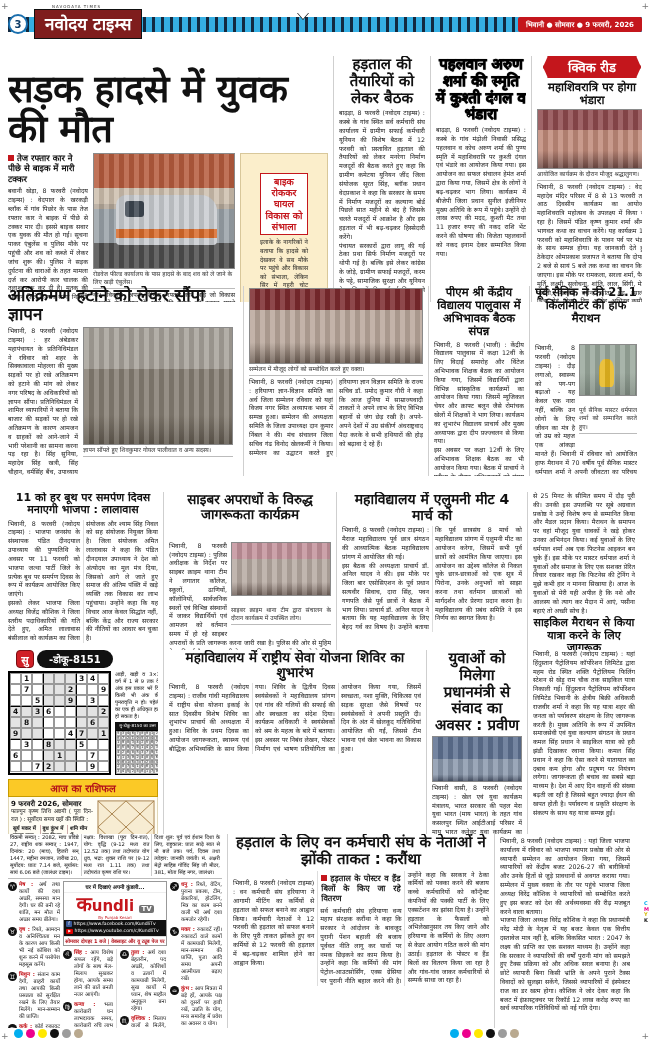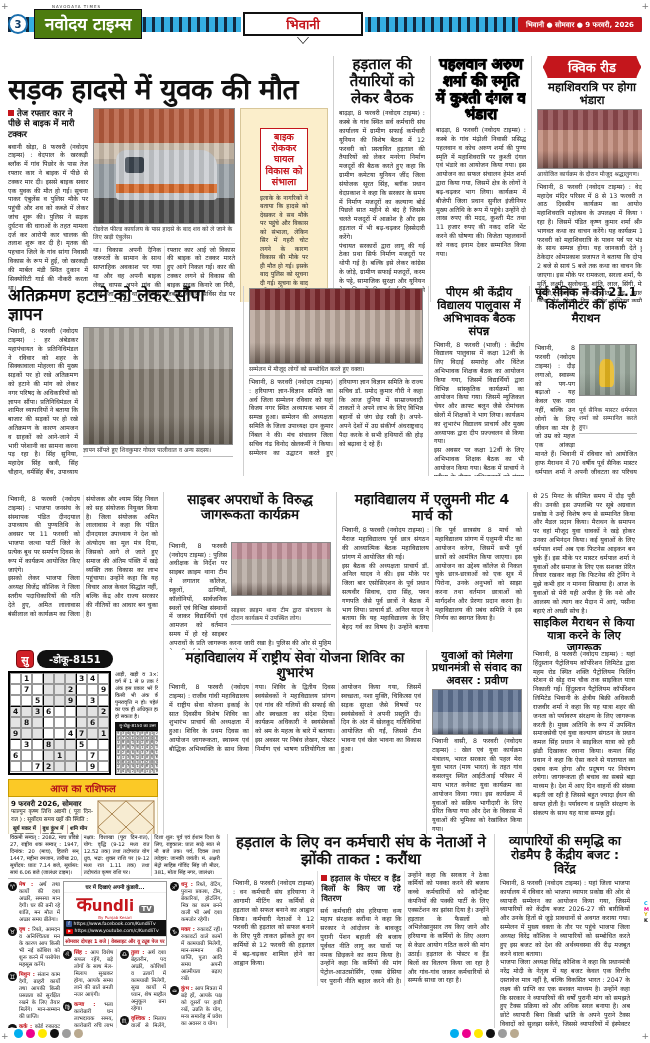--- a/index.html
+++ b/index.html
@@ -11,28 +11,28 @@
   .cell{overflow:hidden;flex:0 0 auto}
   .cell+.cell{border-left:1px solid #cfcfcf;padding-left:5px;margin-left:5px}
   
   .hdr{position:absolute;left:8px;top:4px;width:634px;height:52px}
   .stripe{position:absolute;left:0;top:13px;width:634px;height:15px;
           background:repeating-linear-gradient(90deg,#13293f 0 3px,#35aee2 3px 9px)}
   .pgnum{position:absolute;left:0;top:10px;width:20px;height:20px;border:2px solid #1b6fae;border-radius:50%;
          background:#fff;color:#0d3b66;font-weight:700;font-size:10px;display:flex;align-items:center;justify-content:center}
   .mastwrap{position:absolute;left:26px;top:0}
   .mast-sub{font-size:4px;letter-spacing:1px;color:#333;margin-left:18px}
-  .mast{background:#4d7c0f;color:#fff;font-weight:700;font-size:17px;padding:2px 10px 3px;border:1px solid #111}
+  .mast{background:#7f1d1d;color:#fff;font-weight:700;font-size:17px;padding:2px 10px 3px;border:1px solid #111}
   .tabwrap{position:absolute;left:235px;top:8px;width:120px;text-align:center}
   .tab{background:#fff;border:2px solid #111;color:#c4161c;font-weight:700;font-size:13px;padding:1px 0;box-shadow:0 0 0 2px #fff}
   .tabpt{width:0;height:0;margin:0 auto;border-left:6px solid transparent;border-right:6px solid transparent;border-top:7px solid #fff;filter:drop-shadow(0 1px 0 #111)}
   .datebox{position:absolute;right:0;top:13px;background:#c4161c;color:#fff;font-size:7px;font-weight:700;
            padding:3px 8px;border-radius:2px}
   
-  .h-lead{font-size:28px;font-weight:700;line-height:1.06;letter-spacing:-.5px;margin:19px 0 3px}
+  .h-lead{font-size:38px;font-weight:700;line-height:1.06;letter-spacing:-.5px;margin:13px 0 3px}
   .h1{font-weight:700;line-height:1.12;text-align:center}
   .h-left{text-align:left}
   .h-outline{color:#fff;-webkit-text-stroke:.8px #000;text-shadow:0 0 1px #000}
   .body{font-size:6.3px;line-height:1.4;text-align:justify;color:#1c1c1c;white-space:pre-line}
   .cols2{column-count:2;column-gap:6px;column-rule:1px solid #ddd}
   .cols3{column-count:3;column-gap:6px;column-rule:1px solid #ddd}
   .caption{font-size:6px;color:#2e2e2e;padding:1px 0 2px;border-bottom:1px solid #bbb;margin-bottom:2px}
   .sqr{display:inline-block;width:6px;height:6px;background:#c4161c;margin-right:3px;vertical-align:middle}
   .subhead{font-size:8.5px;font-weight:700;line-height:1.25;margin-bottom:3px}
   .inbox{font-size:8px;font-weight:700;line-height:1.25;margin:2px 0;break-inside:avoid;background:#fff;padding:1px}
@@ -121,21 +121,20 @@
   <span class="crop" style="right:1px;bottom:2px">+</span>
 
   <div class="hdr">
     <div class="stripe"></div>
     <div class="pgnum">3</div>
     <div class="mastwrap">
       <div class="mast-sub">NAVODAYA TIMES</div>
       <div class="mast">नवोदय टाइम्स</div>
     </div>
     <div class="tabwrap">
-      <div class="tab">भिवानी</div>
       <div class="tabpt"></div>
     </div>
     <div class="datebox">भिवानी ● सोमवार ● 9 फरवरी, 2026</div>
   </div>
 
   <div class="band" style="top:56px;height:246px">
     <div class="cell" style="width:320px">
       <div class="h-lead">सड़क हादसे में युवक की मौत</div>
       <div style="display:flex;gap:5px">
         <div style="width:80px">
@@ -204,20 +203,21 @@
           <span class="photo ph-run" style="display:block;height:52px"><span class="blob"></span></span>
           <span class="caption" style="display:block">पूर्व सैनिक मास्टर धर्मपाल शर्मा को सम्मानित करते हुए।</span>
         </span>
         <span>भिवानी, 8 फरवरी (नवोदय टाइम्स) : दौड़ लगाओ, स्वास्थ्य को पग-पग बढ़ाओ - यह केवल एक नारा नहीं, बल्कि उन लोगों के लिए जीवन का मंत्र है जो उम्र को महज एक आंकड़ा मानते हैं। भिवानी में रविवार को आयोजित हाफ मैराथन में 70 वर्षीय पूर्व सैनिक मास्टर धर्मपाल शर्मा ने अपनी जीवटता का परिचय देते हुए 21.1 किलोमीटर की हाफ मैराथन को सफलतापूर्वक पूरा किया। भिवानी के नेहरू पार्क से सजग दौड़ को हरी झंडी दिखाई गई, जिसमें युवाओं के जोश को भी उन्होंने पीछे छोड़ दिया।</span>
       </div>
     </div>
   </div>
 
   <div class="band" style="top:492px;height:158px">
     <div class="cell" style="width:150px">
+      <div class="h1" style="font-size:11px">11 को हर बूथ पर समर्पण दिवस मनाएगी भाजपा : लालावास</div>
       <div class="body cols2" style="margin-top:3px">भिवानी, 8 फरवरी (नवोदय टाइम्स) : भाजपा जनसंघ के संस्थापक पंडित दीनदयाल उपाध्याय की पुण्यतिथि के अवसर पर 11 फरवरी को भाजपा जत्था पार्टी जिले के प्रत्येक बूथ पर समर्पण दिवस के रूप में कार्यक्रम आयोजित किए जाएंगे।
 इसको लेकर भाजपा जिला अध्यक्ष विजेंद्र कौशिक ने जिला स्तरीय पदाधिकारियों की गति देते हुए, अमित लालावास बंसीलाल को कार्यक्रम का जिला संयोजक और श्याम सिंह निवल को सह संयोजक नियुक्त किया है। जिला संयोजक अमित लालावास ने कहा कि पंडित दीनदयाल उपाध्याय ने देश को अंत्योदय का मूल मंत्र दिया, जिसको आगे ले जाते हुए समाज की अंतिम पंक्ति में खड़े व्यक्ति तक विकास का लाभ पहुंचाया। उन्होंने कहा कि यह विचार आज केवल सिद्धांत नहीं, बल्कि केंद्र और राज्य सरकार की नीतियों का आधार बन चुका है।</div>
     </div>
     <div class="cell" style="width:168px">
       <div class="h1" style="font-size:13.5px">साइबर अपराधों के विरुद्ध जागरूकता कार्यक्रम</div>
       <div class="body" style="margin-top:2px">
         <span class="floatbox" style="width:100px">
           <span class="photo ph-sem" style="display:block;height:54px"></span>
           <span class="caption" style="display:block">साइबर क्राइम थाना टीम द्वारा संचालन के दौरान कार्यक्रम में उपस्थित लोग।</span>
         </span>
@@ -437,21 +437,21 @@
             <line x1="59" y1="1" x2="1" y2="55" stroke="#a8834e"></line>
           <polygon points="30,1 59,28 30,55 1,28" fill="none" stroke="#a8834e"></polygon>
         </svg>
       </div>
     </div>
     <div class="cell" style="width:258px">
       <div class="h1" style="font-size:13.5px">महाविद्यालय में राष्ट्रीय सेवा योजना शिविर का शुभारंभ</div>
       <div class="body cols3" style="margin-top:3px">भिवानी, 8 फरवरी (नवोदय टाइम्स) : राजीव गांधी महाविद्यालय में राष्ट्रीय सेवा योजना इकाई के सात दिवसीय विशेष शिविर का शुभारंभ प्राचार्य की अध्यक्षता में हुआ। शिविर के प्रथम दिवस का आयोजन जागरूकता, स्वास्थ्य एवं बौद्धिक अभिव्यक्ति के साथ किया गया। शिविर के द्वितीय दिवस स्वयंसेवकों ने महाविद्यालय प्रांगण एवं गांव की गलियों की सफाई की और स्वच्छता का संदेश दिया। कार्यक्रम अधिकारी ने स्वयंसेवकों को श्रम के महत्व के बारे में बताया। इस अवसर पर निबंध लेखन, पोस्टर निर्माण एवं भाषण प्रतियोगिता का आयोजन किया गया, जिसमें स्वच्छता, नशा मुक्ति, चिकित्सा एवं सड़क सुरक्षा जैसे विषयों पर स्वयंसेवकों ने अपनी प्रस्तुति दी। दिन के अंत में खेलकूद गतिविधियां आयोजित की गईं, जिससे टीम भावना एवं खेल भावना का विकास हुआ।</div>
     </div>
     <div class="cell" style="width:96px">
-      <div class="h1" style="font-size:11px">युवाओं को मिलेगा प्रधानमंत्री से संवाद का अवसर : प्रवीण</div>
+      <div class="h1" style="font-size:15px">युवाओं को मिलेगा प्रधानमंत्री से संवाद का अवसर : प्रवीण</div>
       <div class="photo ph-youth" style="height:46px;margin-top:2px"></div>
       <div class="body" style="margin-top:2px">भिवानी वासी, 8 फरवरी (नवोदय टाइम्स) : खेल एवं युवा कार्यक्रम मंत्रालय, भारत सरकार की पहल मेरा युवा भारत (माय भारत) के तहत गांव कसलपुर स्थित आईटीआई परिसर में माय भारत कनेक्ट युवा कार्यक्रम का आयोजन किया गया। इस कार्यक्रम में युवाओं को सक्रिय भागीदारी के लिए प्रेरित किया गया और देश के विकास में युवाओं की भूमिका को रेखांकित किया गया।
 कार्यक्रम में माय भारत जिला से प्रवीण गोदारा व माय भारत से युवा अधिकारी आशीष भारद्वाज मुख्य वक्ता के रूप में उपस्थित रहे। उन्होंने कहा कि युवा देश के कर्णधार हैं और उन्हें प्रधानमंत्री से संवाद का अवसर मिलेगा।</div>
     </div>
     <div class="cell" style="width:108px">
       <div class="body">भिवानी, 8 फरवरी (नवोदय टाइम्स) : यहां हिंदुस्तान पैट्रोलियम कॉर्पोरेशन लिमिटेड द्वारा महम रोड स्थित शक्ति पैट्रोलियम फिलिंग स्टेशन से खेड़ू राम चौक तक साइकिल यात्रा निकाली गई। हिंदुस्तान पैट्रोलियम कॉर्पोरेशन लिमिटेड भिवानी के क्षेत्रीय बिक्री अधिकारी राजवीर शर्मा ने कहा कि यह यात्रा शहर की जनता को पर्यावरण संरक्षण के लिए जागरूक करती है। मुख्य अतिथि के रूप में उपस्थित समाजसेवी एवं युवा कल्याण संगठन के प्रधान कमल सिंह प्रधान ने साइकिल यात्रा को हरी झंडी दिखाकर रवाना किया। कमल सिंह प्रधान ने कहा कि ऐसा करने से यातायात का दबाव कम होगा और प्रदूषण पर नियंत्रण लगेगा। जागरूकता ही बचाव का सबसे बड़ा माध्यम है। देश में आए दिन वाहनों की संख्या बढ़ती जा रही है जिससे बहुत ज्यादा ईंधन की खपत होती है। पर्यावरण व प्रकृति संरक्षण के संकल्प के साथ यह यात्रा सम्पन्न हुई।</div>
     </div>
   </div>
 
   <div class="band" style="top:834px;height:194px">
@@ -536,21 +536,20 @@
     </div>
     <div class="cell" style="width:262px">
       <div class="h1" style="font-size:15px">हड़ताल के लिए वन कर्मचारी संघ के नेताओं ने झोंकी ताकत : करौंथा</div>
       <div class="body cols3" style="margin-top:3px">
         <span>भिवानी, 8 फरवरी (नवोदय टाइम्स) : वन कर्मचारी संघ हरियाणा ने आगामी मीटिंग का कर्मियों से हड़ताल को सफल बनाने का आह्वान किया। कर्मचारी नेताओं ने 12 फरवरी की हड़ताल को सफल बनाने के लिए पूरी ताकत झोंकते हुए वन कर्मियों से 12 फरवरी की हड़ताल में बढ़-चढ़कर शामिल होने का आह्वान किया।</span>
         <span class="inbox" style="display:inline-block"><span class="sqr"></span><span>हड़ताल के पोस्टर व हैंड बिलों के किए जा रहे वितरण</span></span>
         <span>सर्व कर्मचारी संघ हरियाणा वन्य महाप संरक्षक करौंथा ने कहा कि सरकार ने आंदोलन के बावजूद पुरानी पेंशन बहाली की बजाय पूर्ववत नीति लागू कर घावों पर नमक छिड़कने का काम किया है। उन्होंने कहा कि कर्मियों की मांग पेट्रोल-आउटसोर्सिंग, एक्स ग्रेसिया पर पुरानी नीति बहाल करने की है। उन्होंने कहा कि सरकार ने ठेका कर्मियों को पक्का करने की बजाय कच्चे कर्मचारियों को कॉन्ट्रैक्ट कंपनियों की पक्की पार्टी के लिए एक्सटेंशन का झांसा दिया है। उन्होंने हड़ताल के फैसलों को अभिलेखानुसार तय किए जाने और हरियाणा के कर्मियों के लिए अलग से केडर आयोग गठित करने की मांग उठाई। हड़ताल के पोस्टर व हैंड बिलों का वितरण किया जा रहा है और गांव-गांव जाकर कर्मचारियों से सम्पर्क साधा जा रहा है।</span>
       </div>
     </div>
     <div class="cell" style="width:136px">
-      <div class="h1" style="font-size:12.5px">व्यापारियों की समृद्धि का रोडमैप है केंद्रीय बजट : विरेंद्र</div>
       <div class="body" style="margin-top:3px">भिवानी, 8 फरवरी (नवोदय टाइम्स) : यहां जिला भाजपा कार्यालय में रविवार को भाजपा व्यापार प्रकोष्ठ की ओर से व्यापारी सम्मेलन का आयोजन किया गया, जिसमें व्यापारियों को केंद्रीय बजट 2026-27 की बारीकियों और उनके हितों से जुड़े प्रावधानों से अवगत कराया गया। सम्मेलन में मुख्य वक्ता के तौर पर पहुंचे भाजपा जिला अध्यक्ष विरेंद्र कौशिक ने व्यापारियों को सम्बोधित करते हुए इस बजट को देश की अर्थव्यवस्था की रीढ़ मजबूत करने वाला बताया।
 भाजपा जिला अध्यक्ष विरेंद्र कौशिक ने कहा कि प्रधानमंत्री नरेंद्र मोदी के नेतृत्व में यह बजट केवल एक वित्तीय दस्तावेज मात्र नहीं है, बल्कि विकसित भारत : 2047 के लक्ष्य की प्राप्ति का एक सशक्त माध्यम है। उन्होंने कहा कि सरकार ने व्यापारियों की वर्षों पुरानी मांग को समझते हुए टैक्स प्रक्रिया को और अधिक सरल बनाया है। अब छोटे व्यापारी बिना किसी भ्रांति के अपने पुराने टैक्स विवादों को सुलझा सकेंगे, जिससे व्यापारियों में इंस्पेक्टर राज का डर खत्म होगा। कौशिक ने जोर देकर कहा कि बजट में इंफ्रास्ट्रक्चर पर रिकॉर्ड 12 लाख करोड़ रुपए का खर्च व्यापारिक गतिविधियों को नई गति देगा।</div>
     </div>
   </div>
 
   <div class="regdots" style="left:14px">
       <span style="background: rgb(0, 174, 239);"></span>
       <span style="background: rgb(236, 0, 140);"></span>
       <span style="background: rgb(255, 232, 0);"></span>
       <span style="background: rgb(17, 17, 17);"></span>

